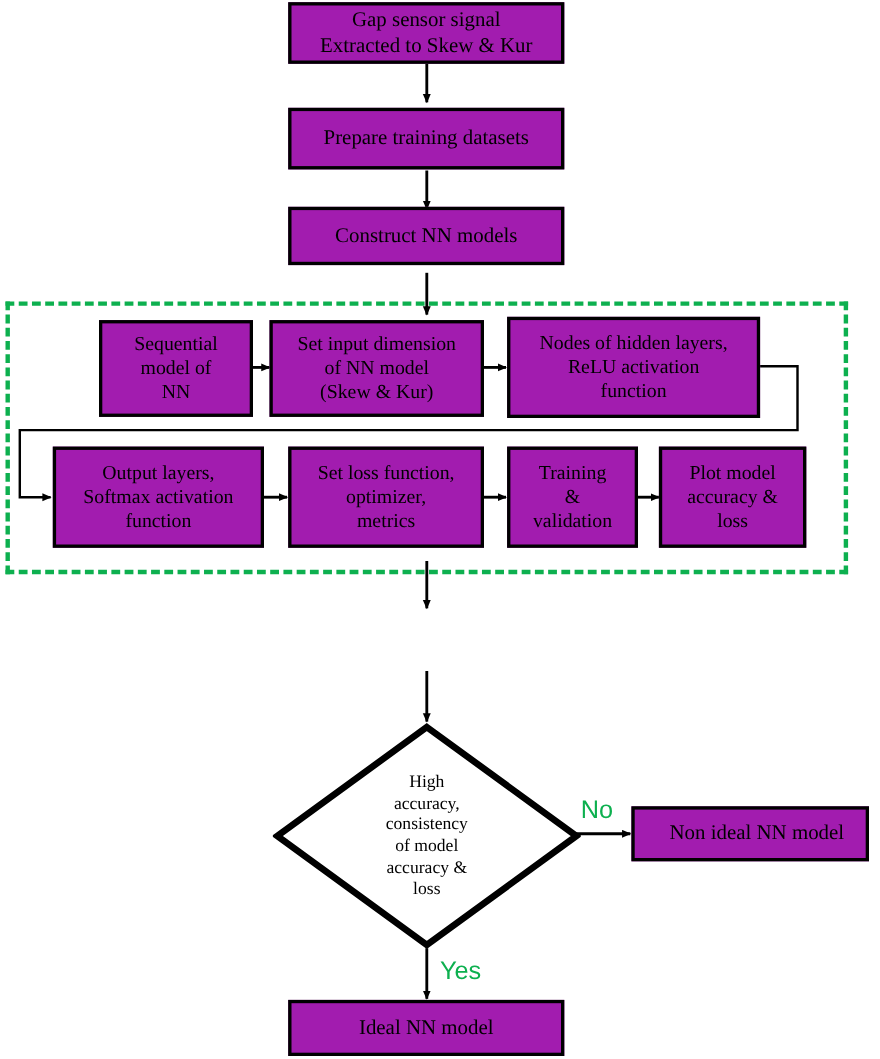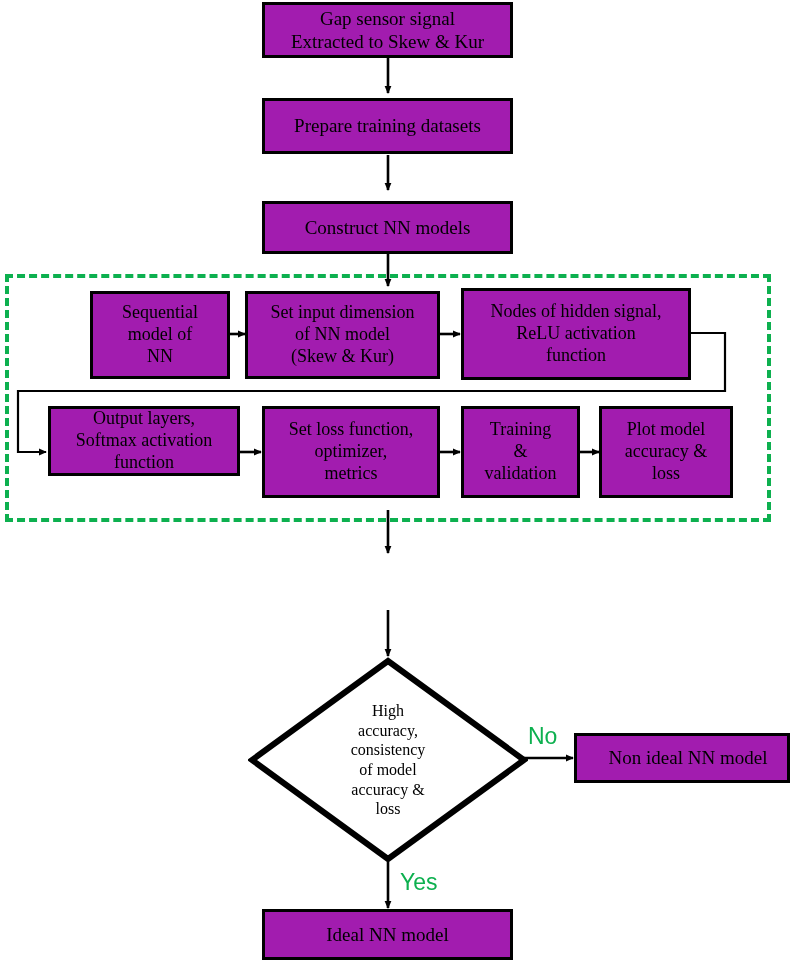--- a/index.html
+++ b/index.html
@@ -112,35 +112,35 @@
     <line x1="519" y1="758" x2="573" y2="758" stroke="#000" stroke-width="2.6" marker-end="url(#arrow)"></line>
 
     <line x1="388" y1="862" x2="388" y2="908" stroke="#000" stroke-width="2.6" marker-end="url(#arrow)"></line>
   </svg>
 
   <div class="node f19" style="left:262px; top:2px; width:251px; height:56px;">Gap sensor signal
 Extracted to Skew &amp; Kur</div>
 
   <div class="node f19" style="left:262px; top:98px; width:251px; height:56px;">Prepare training datasets</div>
 
-  <div class="node f19" style="left:262px; top:201px; width:251px; height:53px;">Construct NN models</div>
+  <div class="node f19" style="left:262px; top:188px; width:251px; height:53px;">Construct NN models</div>
 
   <div class="node f18" style="left:90px; top:291px; width:140px; height:88px;">Sequential
 model of
 NN</div>
 
   <div class="node f18" style="left:245px; top:291px; width:195px; height:88px;">Set input dimension
 of NN model
 (Skew &amp; Kur)</div>
 
-  <div class="node f18" style="left:461px; top:288px; width:230px; height:92px;">Nodes of hidden signal,
+  <div class="node f18" style="left:461px; top:288px; width:230px; height:92px;">Nodes of hidden layers,
 ReLU activation
 function</div>
 
-  <div class="node f18" style="left:48px; top:406px; width:192px; height:70px;">Output layers,
+  <div class="node f18" style="left:48px; top:406px; width:192px; height:92px;">Output layers,
 Softmax activation
 function</div>
 
   <div class="node f18" style="left:262px; top:406px; width:178px; height:92px;">Set loss function,
 optimizer,
 metrics</div>
 
   <div class="node f18" style="left:461px; top:406px; width:119px; height:92px;">Training
 &amp;
 validation</div>

